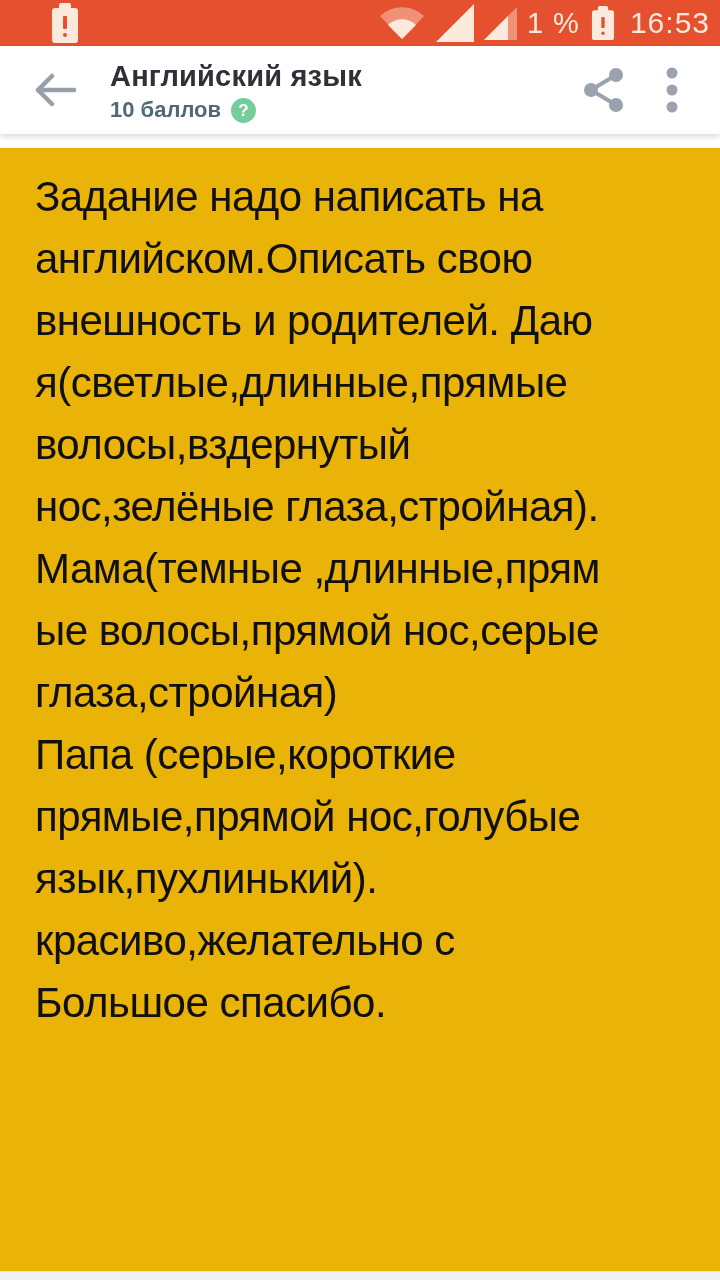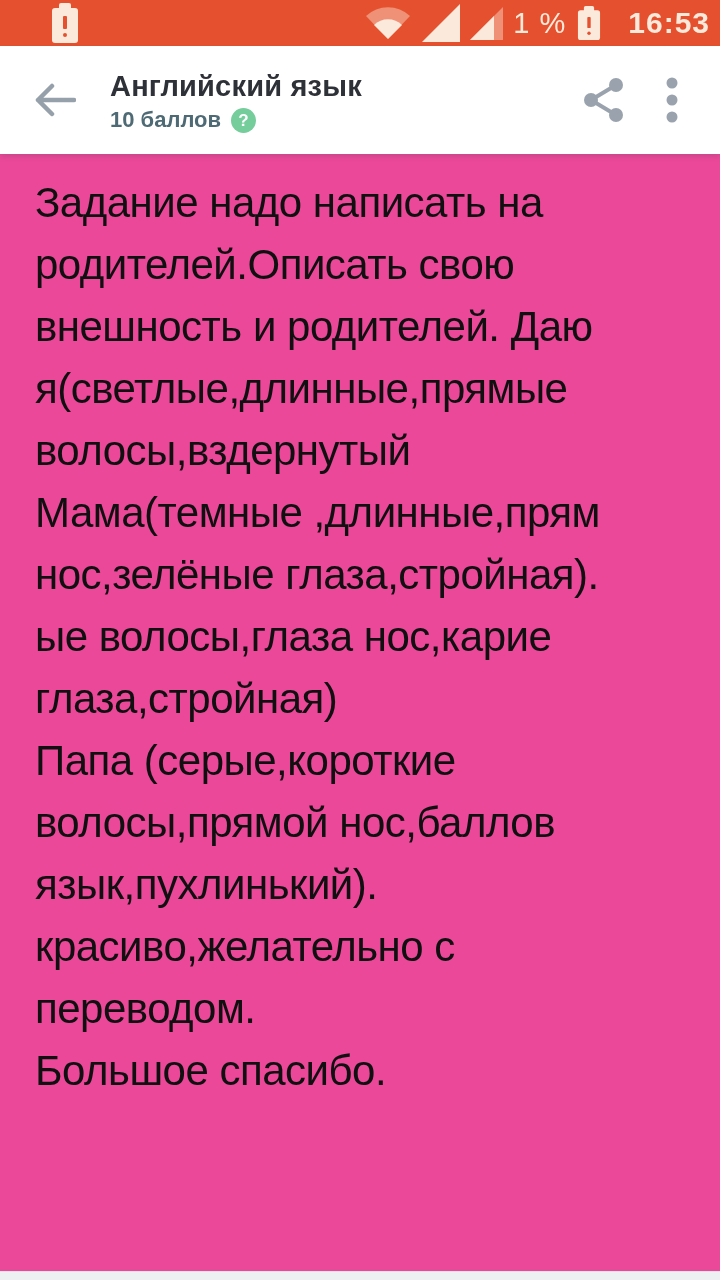--- a/index.html
+++ b/index.html
@@ -13,34 +13,34 @@
 
   
   .status-bar {
     height: 46px; background: #E5512E;
     display: flex; align-items: center; justify-content: space-between;
     padding: 0 10px 0 52px; flex: none;
     color: #FBEADC;
   }
   .sb-right { display: flex; align-items: center; gap: 10px; height: 100%; }
   .sb-text { font-size: 29px; font-weight: 500; letter-spacing: 1px; color: #FBEADC; }
-  .sb-time { font-size: 30px; font-weight: 700; letter-spacing: 1px; color: #FBEADC; margin-left: 16px; }
+  .sb-time { font-size: 30px; font-weight: 400; letter-spacing: 1px; color: #FBEADC; margin-left: 4px; }
 
   .batt { position: relative; width: 26px; height: 40px; display: inline-block; }
   .batt .cell { position: absolute; left: 0; top: 5px; width: 26px; height: 35px; background: #FBEADC; border-radius: 3px; }
   .batt .cap { position: absolute; left: 7px; top: 0; width: 12px; height: 6px; background: #FBEADC; border-radius: 2px 2px 0 0; }
   .batt .exc-bar { position: absolute; left: 11px; top: 13px; width: 4px; height: 13px; background: #E5512E; border-radius: 1px; }
   .batt .exc-dot { position: absolute; left: 11px; top: 30px; width: 4px; height: 4px; background: #E5512E; border-radius: 50%; }
   .batt.small { transform: scale(0.85); }
 
   .tri { display: inline-block; }
 
   
   .app-header {
-    height: 108px; background: #ffffff; flex: none;
+    height: 88px; background: #ffffff; flex: none;
     display: flex; align-items: center;
     padding: 0 26px 0 24px;
     box-shadow: 0 3px 5px rgba(60,70,80,0.18);
     position: relative; z-index: 2;
   }
   .back-btn { width: 60px; height: 60px; display: flex; align-items: center; justify-content: center; cursor: pointer; flex: none; }
   .header-titles { flex: 1; margin-left: 26px; min-width: 0; padding-top: 2px; }
   .header-title { font-size: 29px; font-weight: 700; color: #2E3137; letter-spacing: 0.2px; line-height: 34px; }
   .header-sub { display: flex; align-items: flex-end; gap: 10px; margin-top: 4px; }
   .points-label { font-size: 22px; font-weight: 600; color: #4E6A74; }
@@ -49,23 +49,24 @@
     background: #75CD9B; color: #ffffff;
     font-size: 17px; font-weight: 700;
     display: flex; align-items: center; justify-content: center;
     cursor: pointer;
   }
   .hdr-action { width: 56px; height: 60px; display: flex; align-items: center; justify-content: center; cursor: pointer; flex: none; }
   .hdr-action.menu { width: 44px; margin-left: 18px; }
 
   
   .question-body {
-    flex: 1; background: #ec4899;
+    flex: 1; background: #eab308;
     padding: 18px 42px 0 35px;
     overflow: hidden;
+    margin-top: 14px;
   }
   .q-line {
     font-size: 42px; line-height: 62px;
     color: #101010; white-space: nowrap;
     letter-spacing: -0.5px;
   }
 
   
   .footer-band {
     position: absolute; left: 0; right: 0; bottom: 0;
@@ -143,30 +144,29 @@
       <svg width="12" height="48" viewBox="0 0 12 48">
         <circle cx="6" cy="7" r="5.5" fill="#9AA3AD"></circle>
         <circle cx="6" cy="24" r="5.5" fill="#9AA3AD"></circle>
         <circle cx="6" cy="41" r="5.5" fill="#9AA3AD"></circle>
       </svg>
     </div>
   </div>
 
   <div class="question-body">
       <div class="q-line">Задание надо написать на</div>
-      <div class="q-line">родителей.Описать свою</div>
+      <div class="q-line">английском.Описать свою</div>
       <div class="q-line">внешность и родителей. Даю</div>
       <div class="q-line">я(светлые,длинные,прямые</div>
       <div class="q-line">волосы,вздернутый</div>
+      <div class="q-line">нос,зелёные глаза,стройная).</div>
       <div class="q-line">Мама(темные ,длинные,прям</div>
-      <div class="q-line">нос,зелёные глаза,стройная).</div>
-      <div class="q-line">ые волосы,глаза нос,карие</div>
+      <div class="q-line">ые волосы,прямой нос,серые</div>
       <div class="q-line">глаза,стройная)</div>
       <div class="q-line">Папа (серые,короткие</div>
-      <div class="q-line">волосы,прямой нос,баллов</div>
+      <div class="q-line">прямые,прямой нос,голубые</div>
       <div class="q-line">язык,пухлинький).</div>
       <div class="q-line">красиво,желательно с</div>
-      <div class="q-line">переводом.</div>
       <div class="q-line">Большое спасибо.</div>
     </div>
 
   <div class="footer-band"></div>
 </div>
 
 </body></html>

